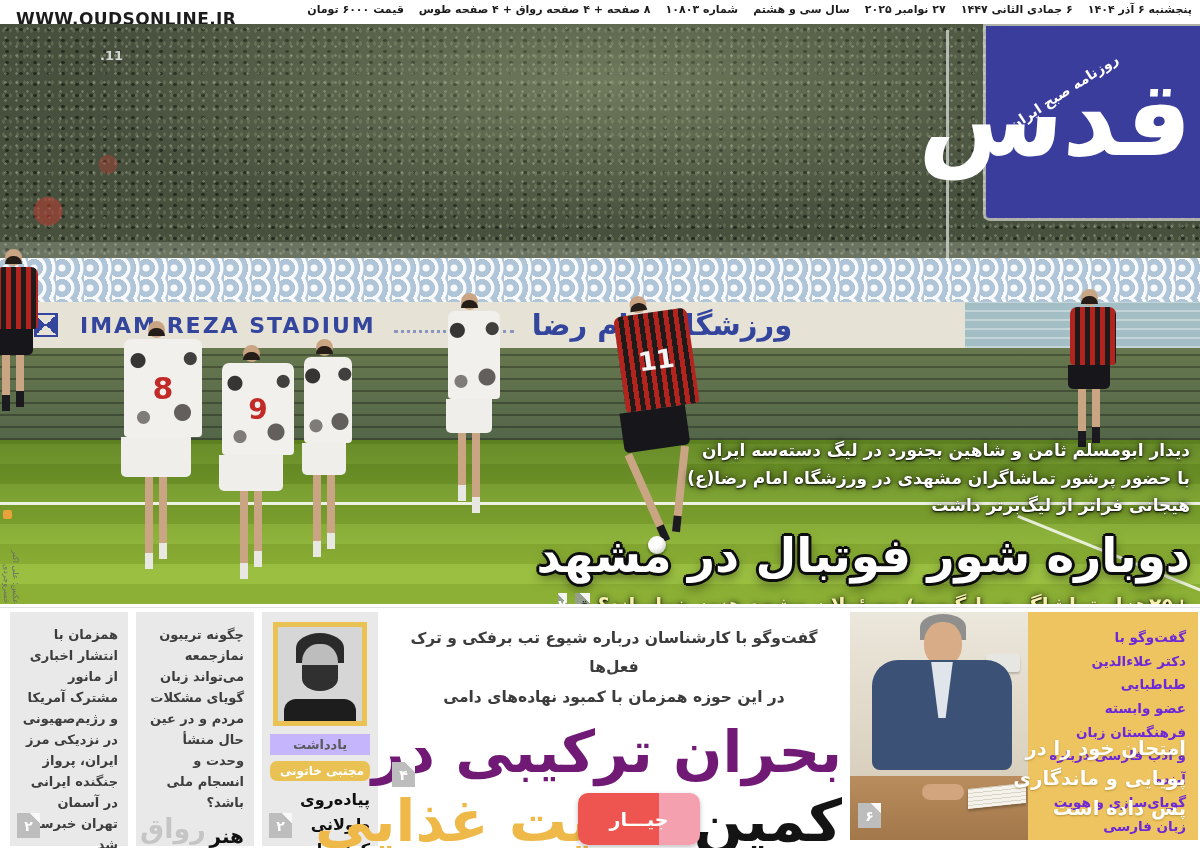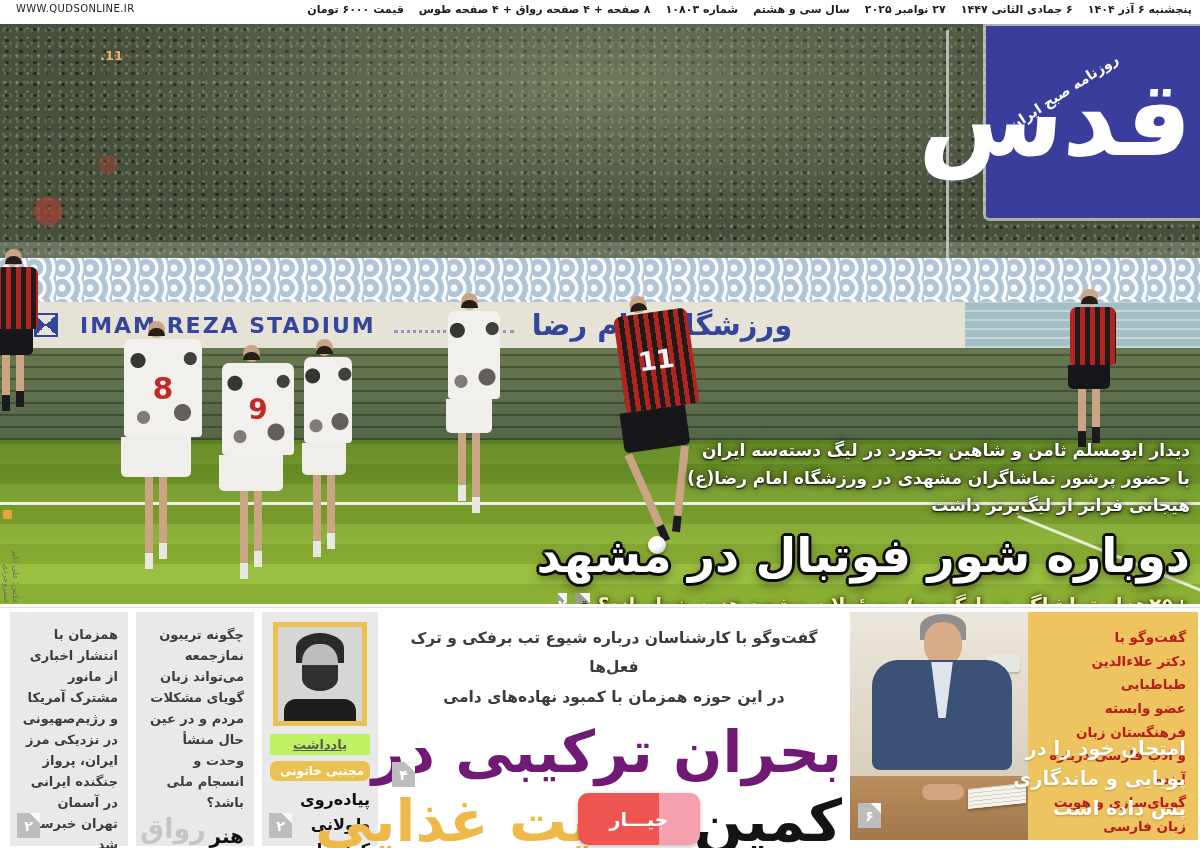--- a/index.html
+++ b/index.html
@@ -1,39 +1,39 @@
 <!DOCTYPE html>
 <html lang="fa"><head>
 <meta charset="utf-8">
 <style>
   html,body{margin:0;padding:0;background:#fff;}
   body{font-family:"DejaVu Sans",sans-serif;}
   #page{position:relative;width:1200px;height:848px;background:#fff;overflow:hidden;direction:rtl;}
 
   
   .topbar{position:absolute;top:0;left:0;width:1200px;height:24px;background:#fff;border-bottom:1px solid #b9b9b9;}
-  .topbar-url{position:absolute;left:16px;top:3px;direction:ltr;font-size:10px;font-weight:normal;color:#1c1c1c;letter-spacing:.4px;}
+  .topbar-url{position:absolute;left:16px;top:9px;direction:ltr;font-size:17px;font-weight:bold;color:#1c1c1c;letter-spacing:.4px;}
   .topbar-info{position:absolute;right:8px;top:3px;display:flex;direction:rtl;gap:0;color:#1c1c1c;font-size:11px;font-weight:bold;white-space:nowrap;}
   .topbar-info span{margin-left:15px;}
 
   
   .photo{position:absolute;top:24px;left:0;width:1200px;height:580px;overflow:hidden;background:#55694a;}
   .crowd{position:absolute;top:0;left:0;width:1200px;height:234px;
     background-color:#47503d;
     background-image:
       radial-gradient(ellipse at 50% 25%,rgba(205,220,165,.30),rgba(0,0,0,0) 60%),
       radial-gradient(circle at 4% 80%,rgba(185,60,50,.55) 0 14px,rgba(0,0,0,0) 15px),
       radial-gradient(circle at 9% 60%,rgba(185,60,50,.4) 0 9px,rgba(0,0,0,0) 10px),
       radial-gradient(rgba(236,240,226,.25) 1.2px,rgba(0,0,0,0) 1.7px),
       radial-gradient(rgba(170,190,150,.22) 1px,rgba(0,0,0,0) 1.5px),
       radial-gradient(rgba(15,20,12,.6) 1.6px,rgba(0,0,0,0) 2.2px);
     background-size:100% 100%,100% 100%,100% 100%,11px 9px,7px 13px,14px 11px;}
   .crowd-walkway{position:absolute;top:218px;left:0;width:1200px;height:16px;background:rgba(230,235,225,.22);}
   .floodpole{position:absolute;top:6px;left:946px;width:3px;height:228px;background:#cfd4cf;opacity:.8;}
-  .scoreboard{position:absolute;top:24px;left:100px;color:#fdba74;font-size:13px;font-weight:bold;opacity:.9;}
+  .scoreboard{position:absolute;top:24px;left:100px;color:#e5e5e5;font-size:13px;font-weight:bold;opacity:.9;}
   .waveband{position:absolute;top:234px;left:0;width:1200px;height:44px;background-color:#c6d6e1;
     background-image:repeating-radial-gradient(circle at 6px 50%,rgba(255,255,255,.85) 0 3px,rgba(125,160,195,.30) 4px 9px);
     background-size:28px 20px;}
   .signband{position:absolute;top:278px;left:0;width:1200px;height:46px;background:#e6e2d6;display:flex;align-items:center;direction:ltr;padding:0;box-sizing:border-box;}
   .signband .tealwall{position:absolute;right:0;top:0;width:235px;height:46px;background:#a3bec5;
      background-image:repeating-linear-gradient(0deg,rgba(255,255,255,.35) 0 2px,rgba(0,0,0,0) 2px 9px);}
   .tile{width:24px;height:24px;margin-left:34px;border:2px solid #33459c;box-sizing:border-box;
      background:conic-gradient(from 45deg,#33459c 0 25%,#e6e2d6 0 50%,#33459c 0 75%,#e6e2d6 0);}
   .sign-en{color:#33459c;font-weight:bold;font-size:22px;letter-spacing:2px;margin-left:22px;white-space:nowrap;}
   .sign-dots{width:120px;border-bottom:3px dotted #8a95c0;margin:0 18px;height:12px;}
@@ -103,21 +103,21 @@
   .col-lead{font-size:13px;font-weight:bold;color:#3d3d3d;line-height:1.62;}
   .col-headline{margin-top:9px;font-size:20px;font-weight:bold;color:#101010;line-height:1.4;}
   .watermark{position:absolute;left:4px;bottom:2px;font-size:27px;font-weight:bold;color:#9b9b9b;opacity:.45;}
 
   
   .note-frame{width:84px;height:94px;margin:0 auto;border:5px solid #eac254;background:#d6d6d6;position:relative;overflow:hidden;}
   .note-hair{position:absolute;top:6px;left:18px;width:48px;height:30px;border-radius:50% 50% 0 0;background:#2a2a2a;}
   .note-face{position:absolute;top:17px;left:24px;width:36px;height:40px;border-radius:45%;background:#bdbdbd;}
   .note-beard{position:absolute;top:38px;left:24px;width:36px;height:26px;border-radius:0 0 48% 48%;background:#303030;}
   .note-body{position:absolute;bottom:0;left:6px;width:72px;height:22px;border-radius:12px 12px 0 0;background:#1d1d1d;}
-  .note-label{margin-top:8px;background:#bef264;color:#5a5a5a;text-align:center;font-size:13px;font-weight:bold;padding:3px 0;text-decoration:underline;}
+  .note-label{margin-top:8px;background:#c4b5fd;color:#5a5a5a;text-align:center;font-size:13px;font-weight:bold;padding:3px 0;}
   .note-author{margin-top:6px;background:#eac254;color:#fff;font-size:12px;font-weight:bold;padding:3px 6px;display:block;border-radius:7px;}
   .note-headline{margin-top:7px;font-size:16px;font-weight:bold;color:#111;line-height:1.55;}
 
   
   .mid{position:absolute;top:612px;left:386px;width:456px;height:234px;text-align:center;}
   .mid-kicker{margin-top:12px;font-size:15.5px;font-weight:bold;color:#3c3c3c;line-height:1.9;}
   .mid-kicker span{display:block;}
   .mid-h1{margin-top:6px;font-size:58px;font-weight:bold;color:#701a75;line-height:1.18;white-space:nowrap;}
   .mid-h2{font-size:58px;font-weight:bold;color:#141414;line-height:1.18;white-space:nowrap;}
   .mid-h2 .gold{color:#efb94a;}
@@ -132,21 +132,21 @@
   .lang-photo{position:absolute;left:0;top:0;width:178px;height:228px;background:linear-gradient(#ece7dc,#ded6c5 55%,#cfc5b0);}
   .lp-phone{position:absolute;right:8px;top:42px;width:34px;height:18px;background:#e6e6e2;border-radius:3px;box-shadow:0 2px 2px rgba(0,0,0,.2);}
   .lp-hair{position:absolute;left:70px;top:2px;width:46px;height:26px;border-radius:50% 50% 0 0;background:#8f8f8d;}
   .lp-face{position:absolute;left:74px;top:10px;width:38px;height:44px;border-radius:46%;background:#d8ac87;}
   .lp-shirt{position:absolute;left:66px;top:50px;width:54px;height:40px;background:#e7ebee;clip-path:polygon(30% 0,70% 0,85% 100%,15% 100%);}
   .lp-suit{position:absolute;left:22px;top:48px;width:140px;height:110px;border-radius:26px 26px 8px 8px;background:#3c5176;}
   .lp-suit::before{content:"";position:absolute;left:52px;top:2px;width:36px;height:56px;background:#dfe5ea;clip-path:polygon(20% 0,80% 0,60% 100%,40% 100%);}
   .lp-desk{position:absolute;left:0;bottom:0;width:178px;height:64px;background:linear-gradient(#b98d5e,#a27749);}
   .lp-papers{position:absolute;left:118px;bottom:34px;width:58px;height:20px;background:repeating-linear-gradient(0deg,#f4f2ea 0 3px,#d9d5c6 3px 4px);transform:skewY(-6deg);box-shadow:0 2px 3px rgba(0,0,0,.3);}
   .lp-hands{position:absolute;left:72px;bottom:40px;width:42px;height:16px;border-radius:8px;background:#d2a57f;}
-  .lang-kicker{position:absolute;right:12px;top:14px;width:160px;text-align:right;font-size:13.5px;font-weight:bold;color:#b91c1c;line-height:1.75;margin-left:15px;}
+  .lang-kicker{position:absolute;right:12px;top:14px;width:160px;text-align:right;font-size:13.5px;font-weight:bold;color:#6d28d9;line-height:1.75;margin-left:15px;}
   .lang-kicker span{display:block;}
   .lang-headline{position:absolute;right:12px;top:122px;width:175px;text-align:right;color:#fff;font-size:19.5px;font-weight:bold;line-height:1.55;z-index:3;text-shadow:0 1px 2px rgba(120,90,20,.45);}
   .lang-headline span{display:block;white-space:nowrap;}
 </style>
 </head>
 <body>
 
 <div id="page">
 
   <div class="topbar">

